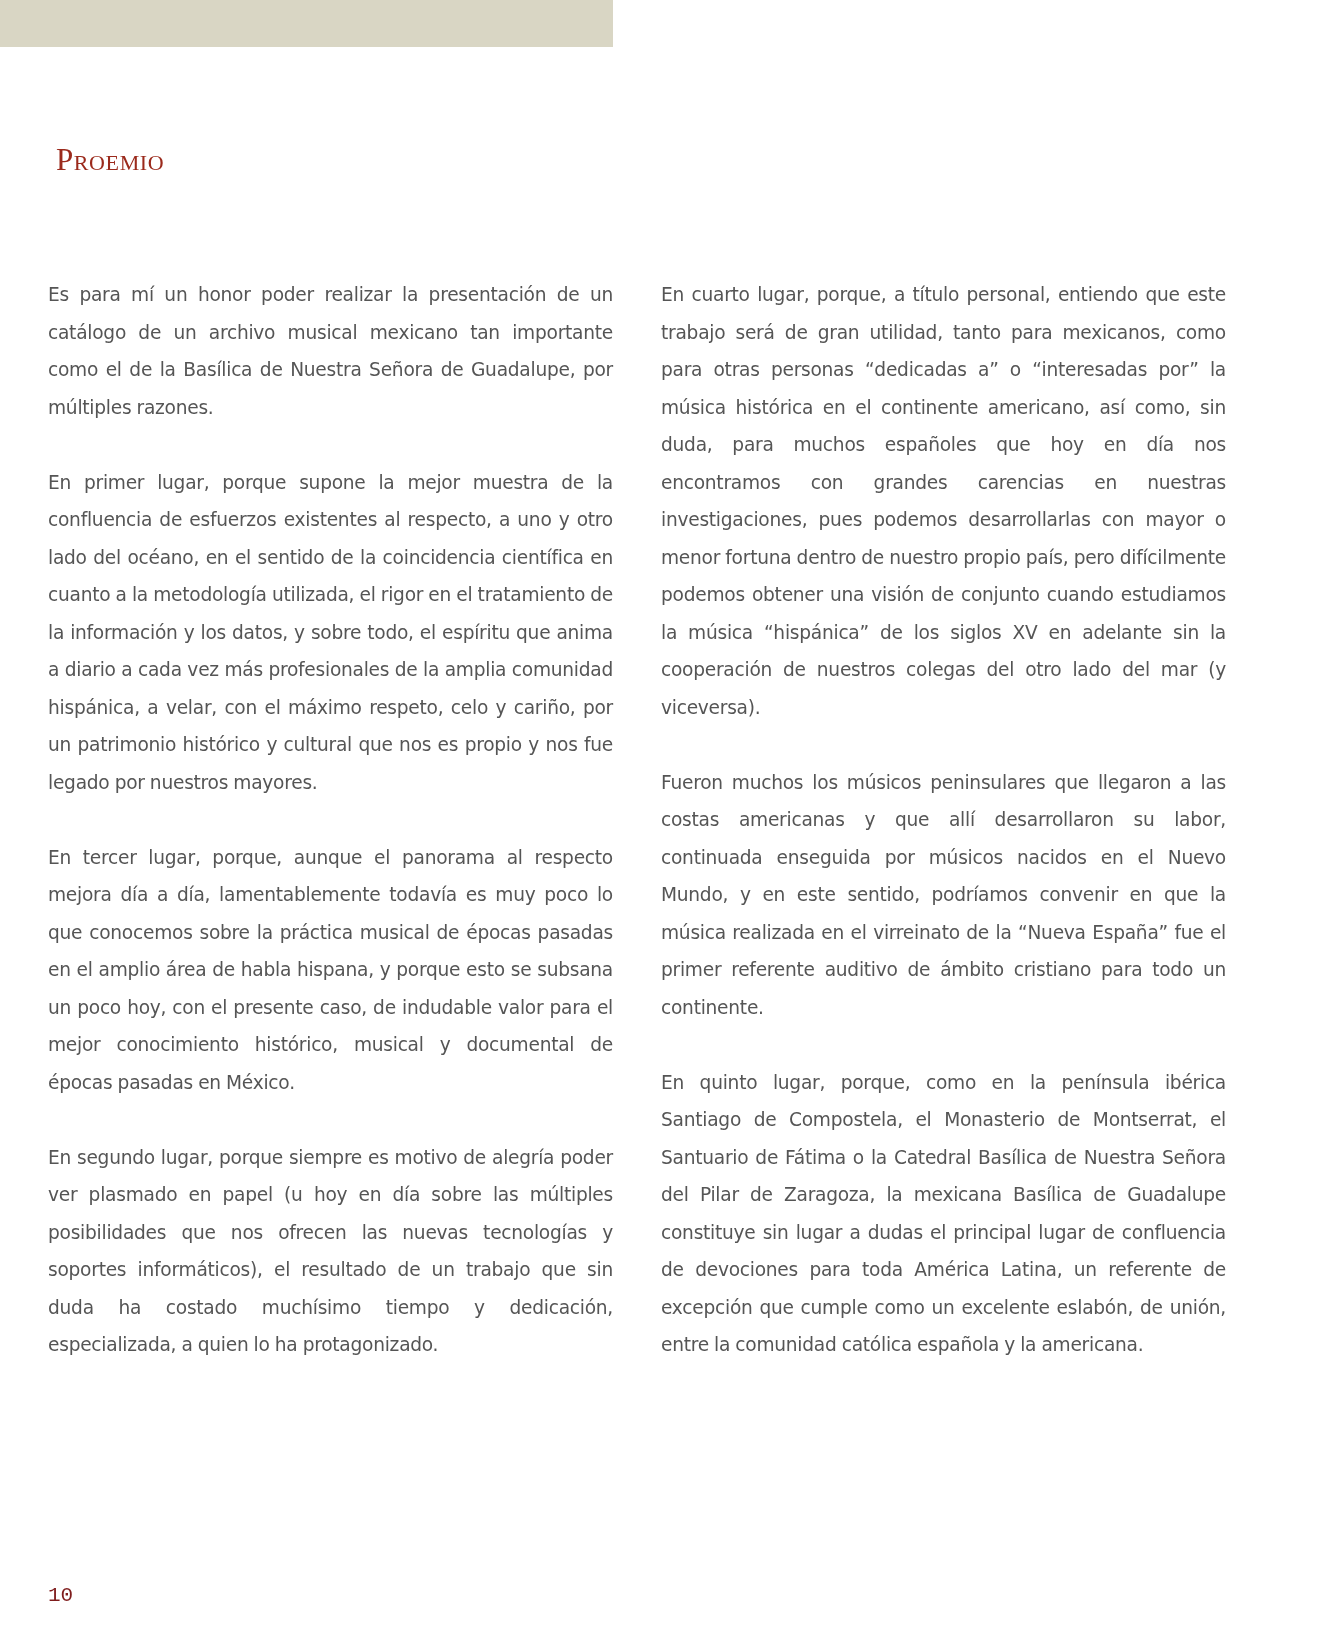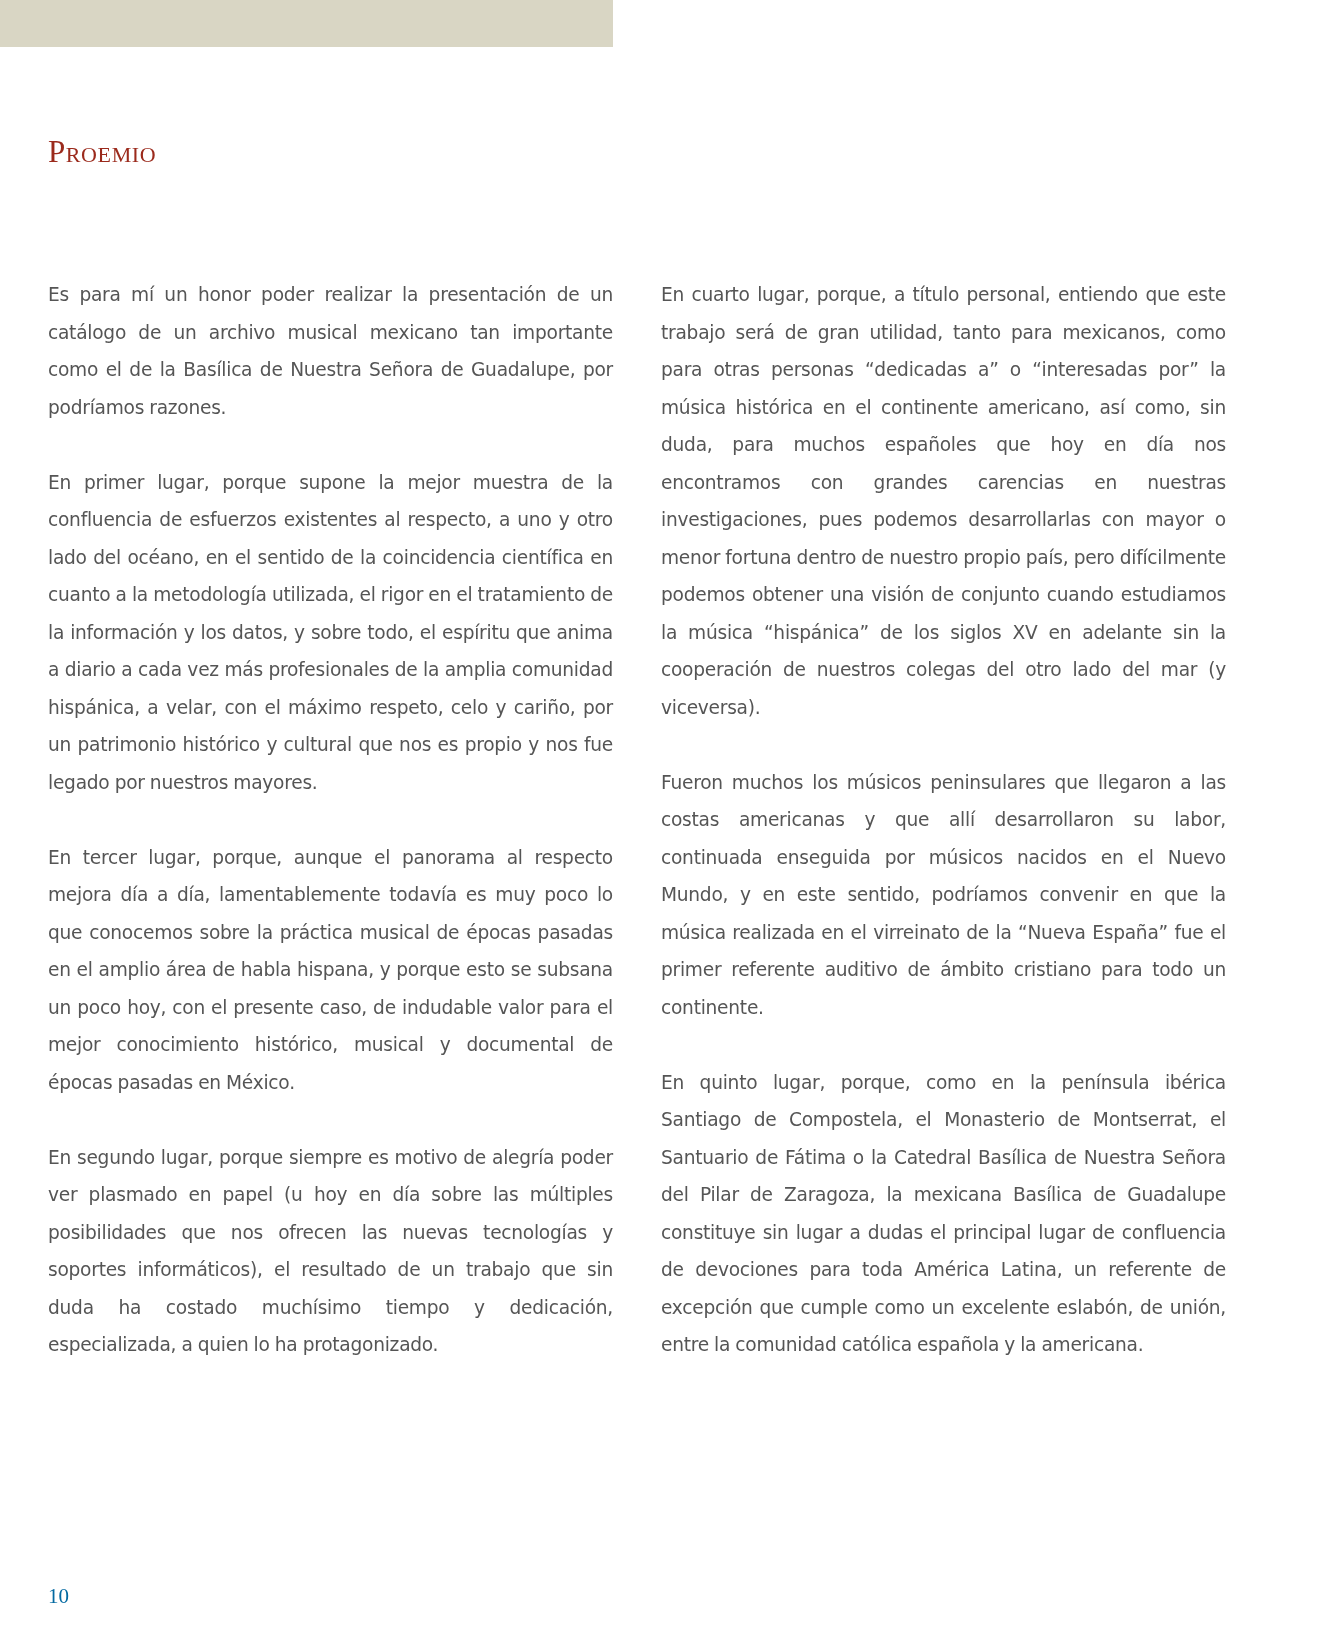--- a/index.html
+++ b/index.html
@@ -18,21 +18,21 @@
       left: 0;
       top: 0;
       width: 613px;
       height: 47px;
       background: #d9d6c4;
     }
     .page-title {
       position: absolute;
       left: 48px;
       top: 134px;
-      margin: 0;
+      margin: 8px;
       font-family: "Liberation Serif", "DejaVu Serif", serif;
       font-weight: normal;
       font-variant: small-caps;
       font-size: 31px;
       letter-spacing: 0.6px;
       line-height: 36px;
       color: #9b2a1c;
     }
     .column {
       position: absolute;
@@ -50,35 +50,35 @@
     .column.right { left: 661px; }
     .column p {
       margin: 0 0 37.5px 0;
       text-align: justify;
       hyphens: none;
     }
     .page-number {
       position: absolute;
       left: 48px;
       top: 1584px;
-      font-family: Liberation Serif, serif;
+      font-family: Liberation Mono, monospace;
       font-size: 21px;
       line-height: 24px;
-      color: #0369a1;
+      color: #7f1d1d;
     }
   </style>
 </head>
 <body>
 
 <div class="header-band"></div>
 
 <h1 class="page-title">Proemio</h1>
 
 <div class="column left">
-  <p>Es para mí un honor poder realizar la presentación de un catálogo de un archivo musical mexicano tan importante como el de la Basílica de Nuestra Señora de Guadalupe, por podríamos razones.</p>
+  <p>Es para mí un honor poder realizar la presentación de un catálogo de un archivo musical mexicano tan importante como el de la Basílica de Nuestra Señora de Guadalupe, por múltiples razones.</p>
   <p>En primer lugar, porque supone la mejor muestra de la confluencia de esfuerzos existentes al respecto, a uno y otro lado del océano, en el sentido de la coincidencia científica en cuanto a la metodología utilizada, el rigor en el tratamiento de la información y los datos, y sobre todo, el espíritu que anima a diario a cada vez más profesionales de la amplia comunidad hispánica, a velar, con el máximo respeto, celo y cariño, por un patrimonio histórico y cultural que nos es propio y nos fue legado por nuestros mayores.</p>
   <p>En tercer lugar, porque, aunque el panorama al respecto mejora día a día, lamentablemente todavía es muy poco lo que conocemos sobre la práctica musical de épocas pasadas en el amplio área de habla hispana, y porque esto se subsana un poco hoy, con el presente caso, de indudable valor para el mejor conocimiento histórico, musical y documental de épocas pasadas en México.</p>
   <p>En segundo lugar, porque siempre es motivo de alegría poder ver plasmado en papel (u hoy en día sobre las múltiples posibilidades que nos ofrecen las nuevas tecnologías y soportes informáticos), el resultado de un trabajo que sin duda ha costado muchísimo tiempo y dedicación, especializada, a quien lo ha protagonizado.</p>
 </div>
 
 <div class="column right">
   <p>En cuarto lugar, porque, a título personal, entiendo que este trabajo será de gran utilidad, tanto para mexicanos, como para otras personas “dedicadas a” o “interesadas por” la música histórica en el continente americano, así como, sin duda, para muchos españoles que hoy en día nos encontramos con grandes carencias en nuestras investigaciones, pues podemos desarrollarlas con mayor o menor fortuna dentro de nuestro propio país, pero difícilmente podemos obtener una visión de conjunto cuando estudiamos la música “hispánica” de los siglos XV en adelante sin la cooperación de nuestros colegas del otro lado del mar (y viceversa).</p>
   <p>Fueron muchos los músicos peninsulares que llegaron a las costas americanas y que allí desarrollaron su labor, continuada enseguida por músicos nacidos en el Nuevo Mundo, y en este sentido, podríamos convenir en que la música realizada en el virreinato de la “Nueva España” fue el primer referente auditivo de ámbito cristiano para todo un continente.</p>
   <p>En quinto lugar, porque, como en la península ibérica Santiago de Compostela, el Monasterio de Montserrat, el Santuario de Fátima o la Catedral Basílica de Nuestra Señora del Pilar de Zaragoza, la mexicana Basílica de Guadalupe constituye sin lugar a dudas el principal lugar de confluencia de devociones para toda América Latina, un referente de excepción que cumple como un excelente eslabón, de unión, entre la comunidad católica española y la americana.</p>
 </div>

